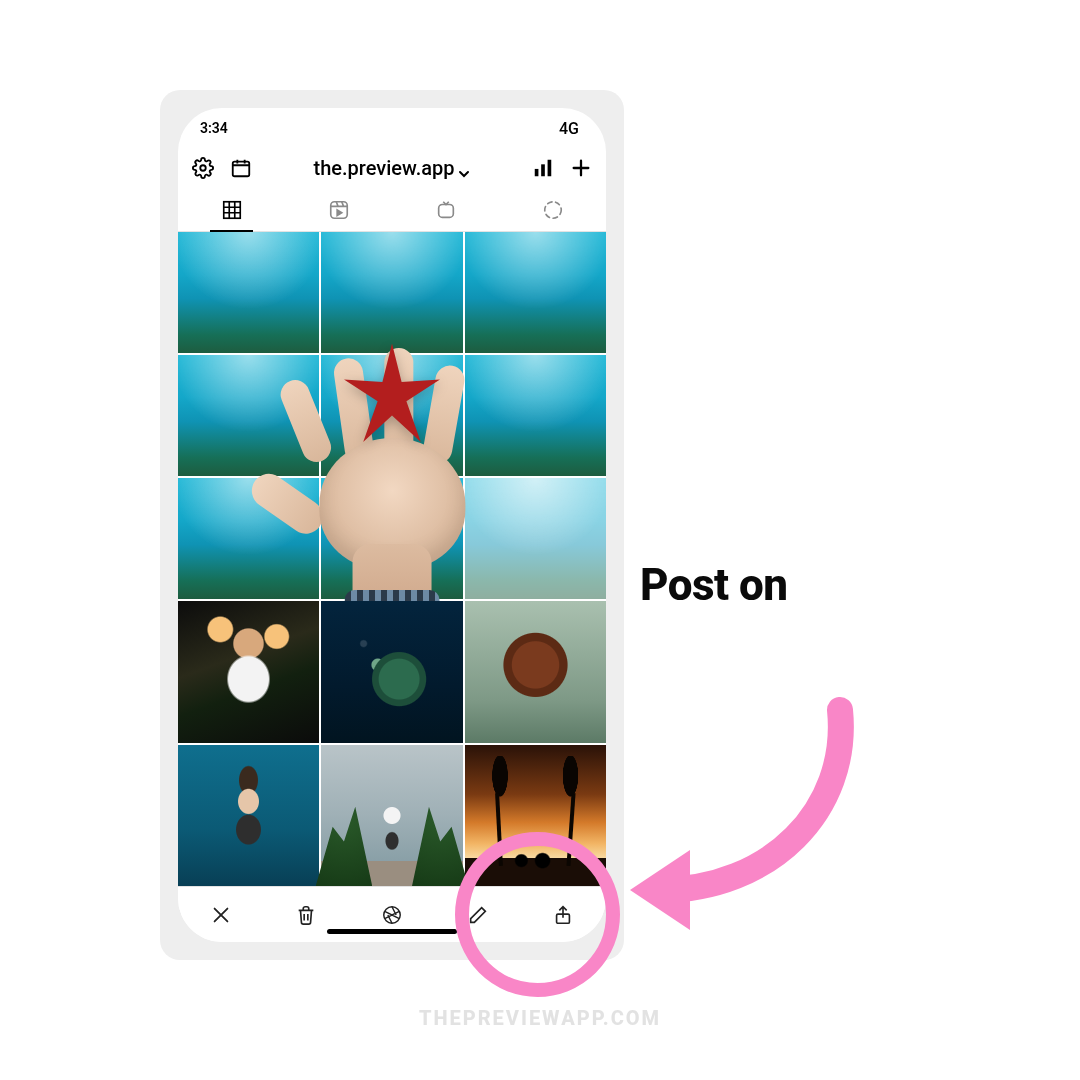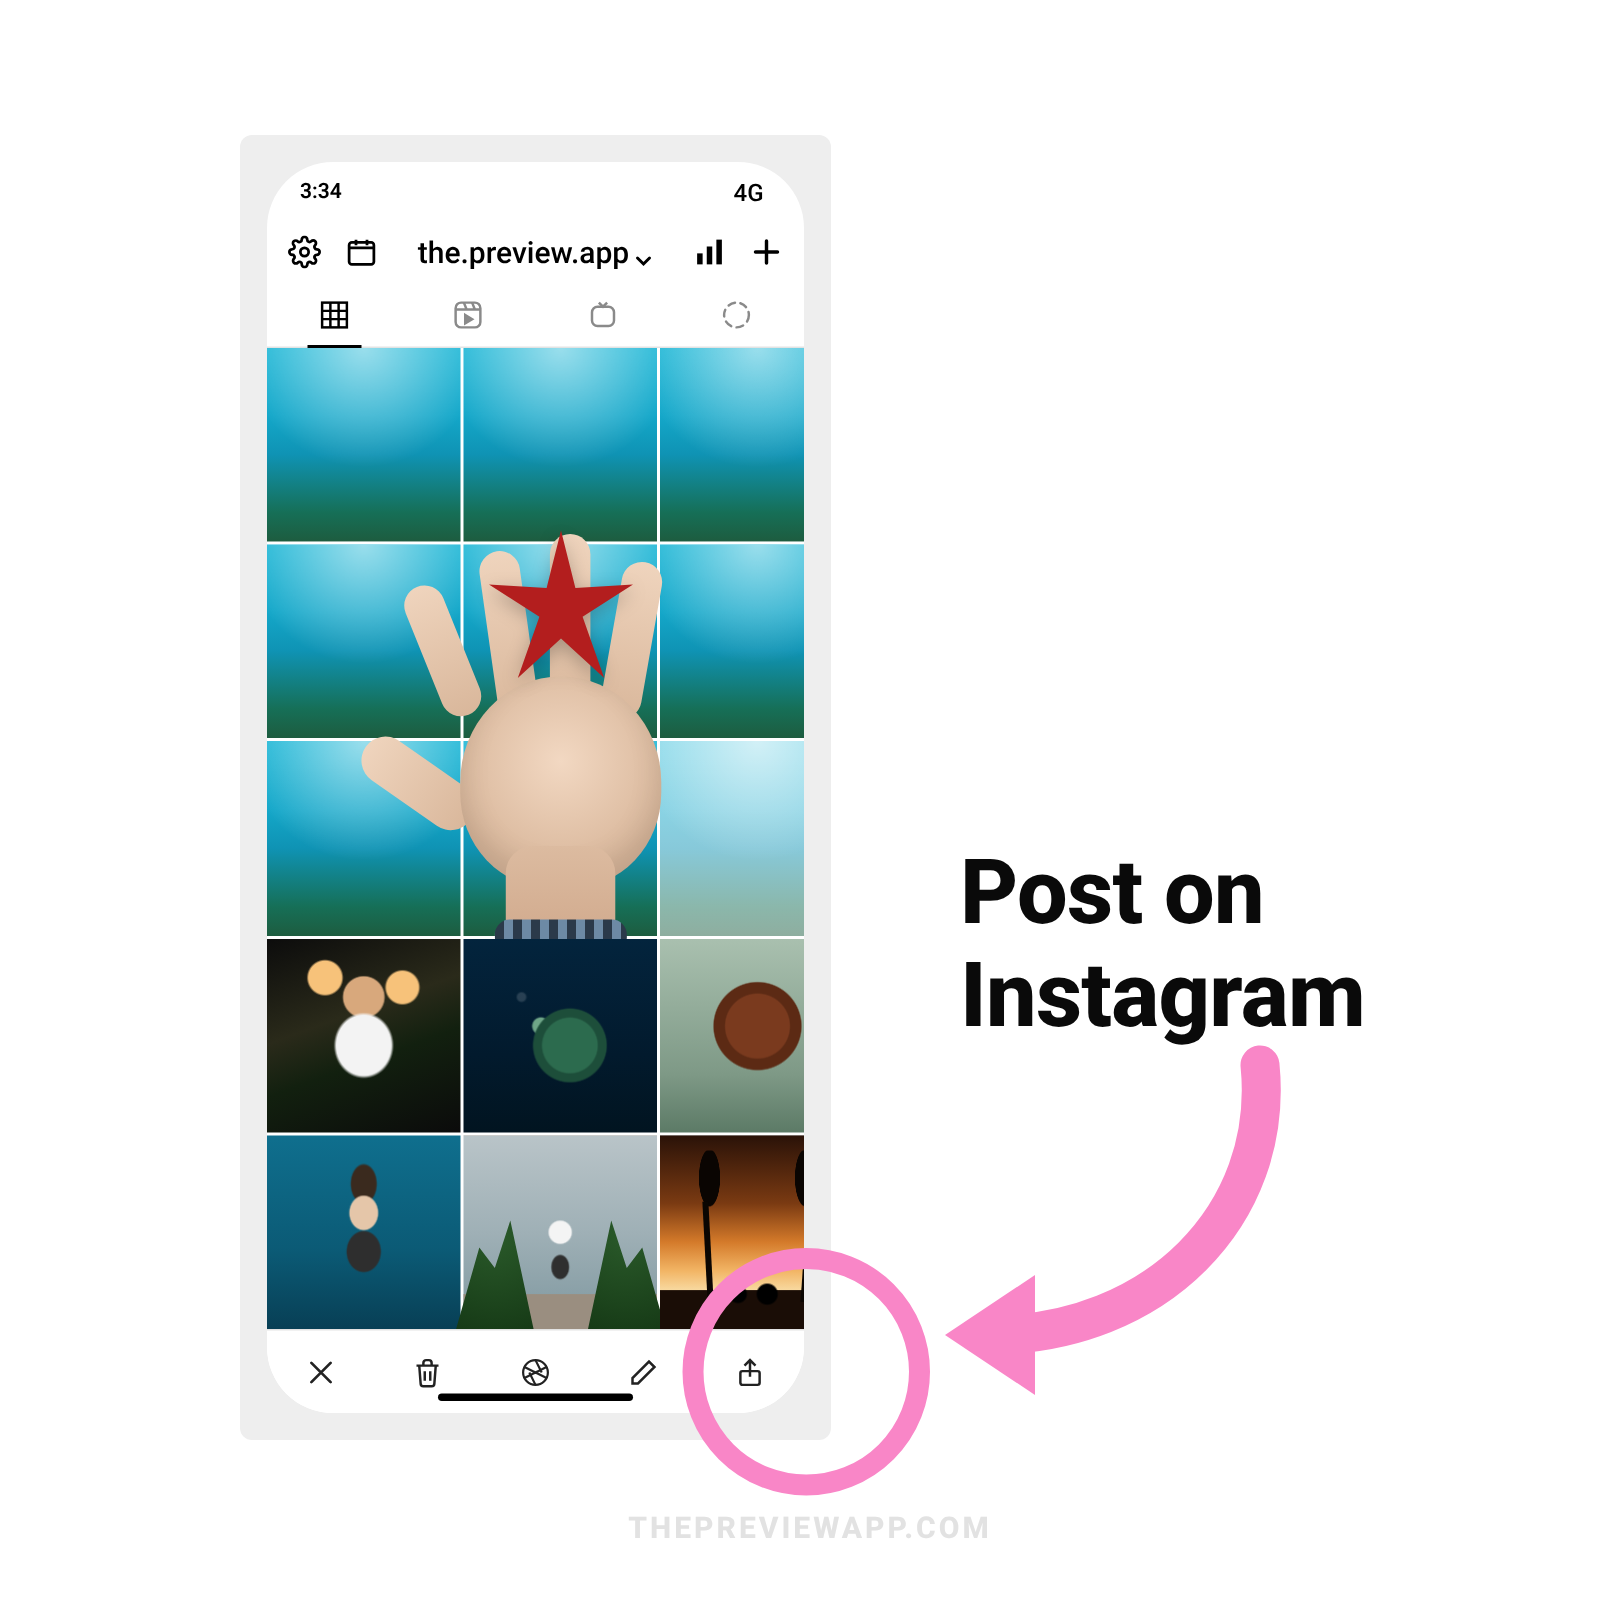--- a/index.html
+++ b/index.html
@@ -10,24 +10,24 @@
     font-family: -apple-system, BlinkMacSystemFont, "Segoe UI", Roboto, Helvetica, Arial, sans-serif;
     position: relative;
     overflow: hidden;
   }
 
   
   .phone {
     position: absolute;
     left: 160px;
     top: 90px;
-    width: 394px;
+    width: 464px;
     height: 870px;
     background: #eeeeee;
-    border-radius: 8px;
+    border-radius: 20px;
     padding: 18px;
   }
   .screen {
     width: 100%;
     height: 100%;
     background: #fff;
     border-radius: 44px;
     overflow: hidden;
     position: relative;
     display: flex;
@@ -265,21 +265,21 @@
   }
 
   
   .annotation {
     position: absolute;
     left: 640px;
     top: 560px;
     width: 360px;
   }
   .annotation h2 {
-    font-size: 60px;
+    font-size: 44px;
     font-weight: 800;
     line-height: 1.15;
     color: #0a0a0a;
     letter-spacing: -0.5px;
   }
   .arrow {
     position:absolute;
     left: 610px; top: 680px;
     width: 260px; height: 260px;
     color: #f986c7;
@@ -502,21 +502,20 @@
 
     <div class="home-indicator"></div>
   </div>
 </div>
 
 <div class="highlight-circle"></div>
 
 <div class="annotation">
   <h2>
     <span>Post on</span><br>
-    <span>Instagram</span>
   </h2>
 </div>
 
 <div class="arrow">
   <svg viewBox="0 0 260 260">
     <path d="M230 30 C 240 130, 160 210, 50 210" fill="none" stroke="#f986c7" stroke-width="26" stroke-linecap="round"></path>
     <path d="M20 210 L80 170 L80 250 Z" fill="#f986c7"></path>
   </svg>
 </div>
 

